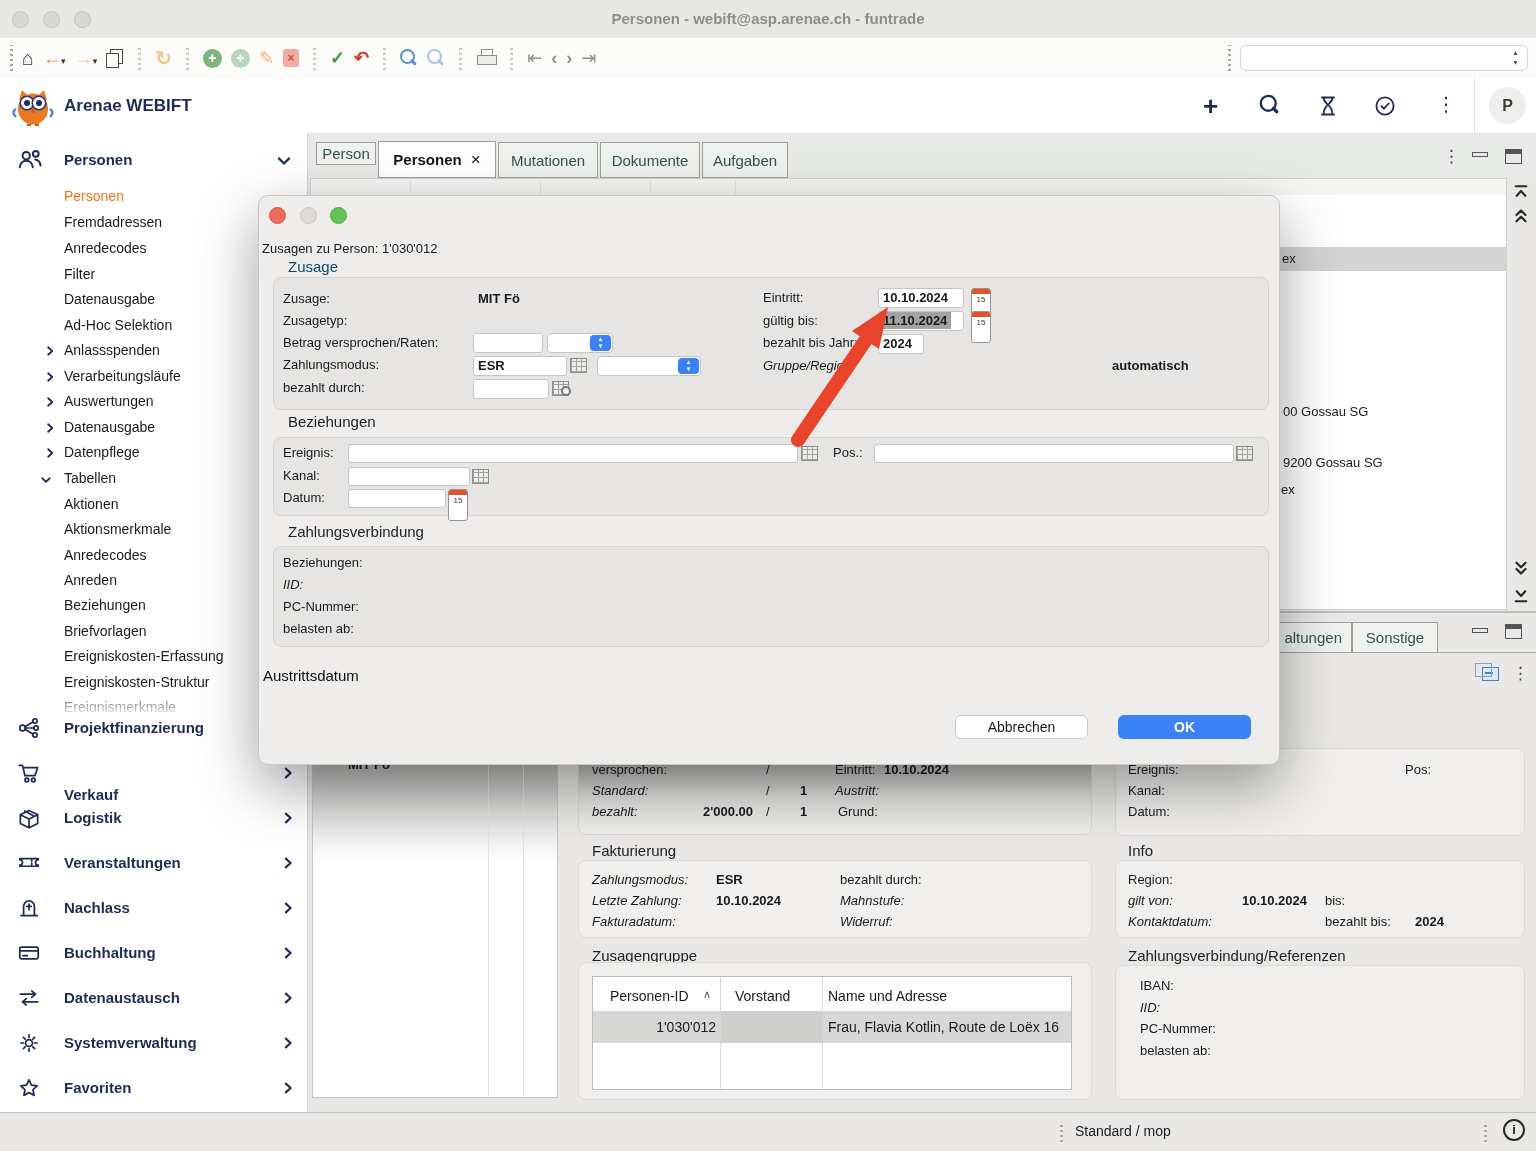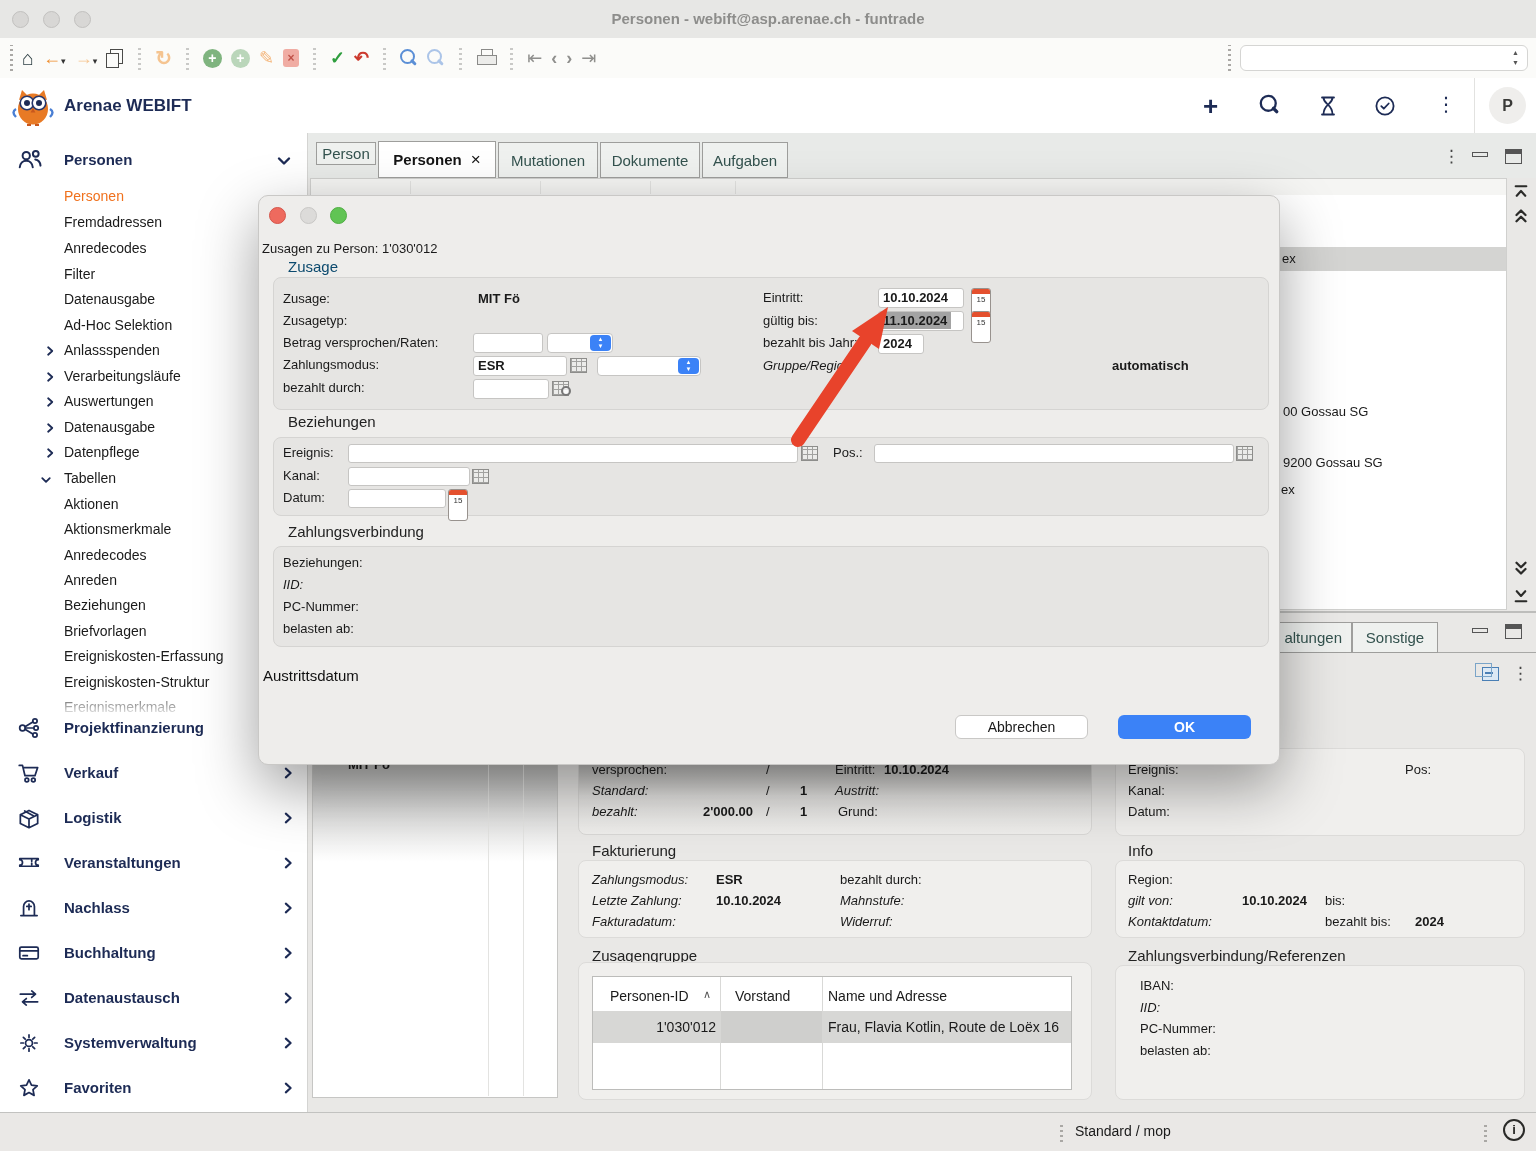--- a/index.html
+++ b/index.html
@@ -207,21 +207,21 @@
       <circle cx="17.5" cy="18.5" r="2"></circle>
     <path d="M8.3 10.9l7.2-4.4M8.7 12h7.6M8.3 13.1l7.2 4.4"></path>
   </svg>
   <div class="a seclbl" style="left:64px;top:719px">Projektfinanzierung</div>
 
   <svg class="a ln" style="left:16px;top:760px" width="26" height="26" viewBox="0 0 24 24">
     <path d="M3 5h3l2.3 9.5h9.2L20 7H7"></path>
       <circle cx="10" cy="18.5" r="1.7"></circle>
       <circle cx="16" cy="18.5" r="1.7"></circle>
   </svg>
-  <div class="a seclbl" style="left:64px;top:764px">Verkauf</div>
+  <div class="a seclbl" style="left:64px;top:786px">Verkauf</div>
   <svg class="a chev" style="left:281px;top:766px" width="14" height="14" viewBox="0 0 16 16">
       <path d="M5.5 3l5.5 5-5.5 5"></path>
     </svg>
 
   <svg class="a ln" style="left:16px;top:805px" width="26" height="26" viewBox="0 0 24 24">
     <path d="M4 9l8-4 8 4v8l-8 4-8-4zM4 9l8 4 8-4M12 13v8M8 5.5L16 10"></path>
   </svg>
   <div class="a seclbl" style="left:64px;top:809px">Logistik</div>
   <svg class="a chev" style="left:281px;top:811px" width="14" height="14" viewBox="0 0 16 16">
       <path d="M5.5 3l5.5 5-5.5 5"></path>

